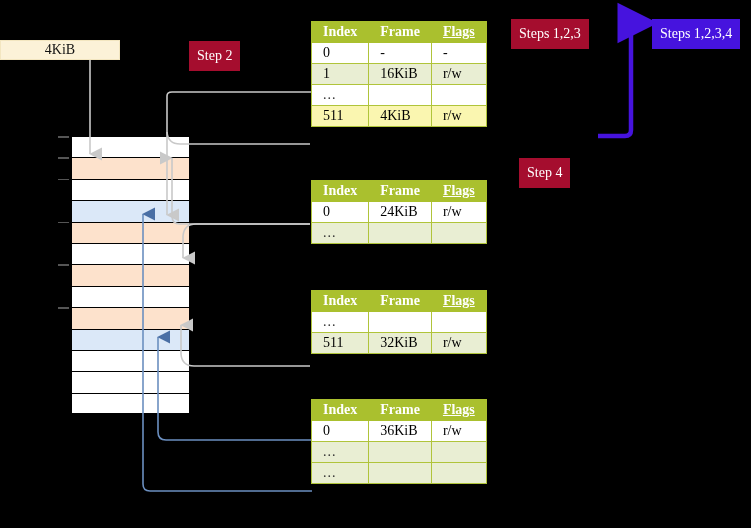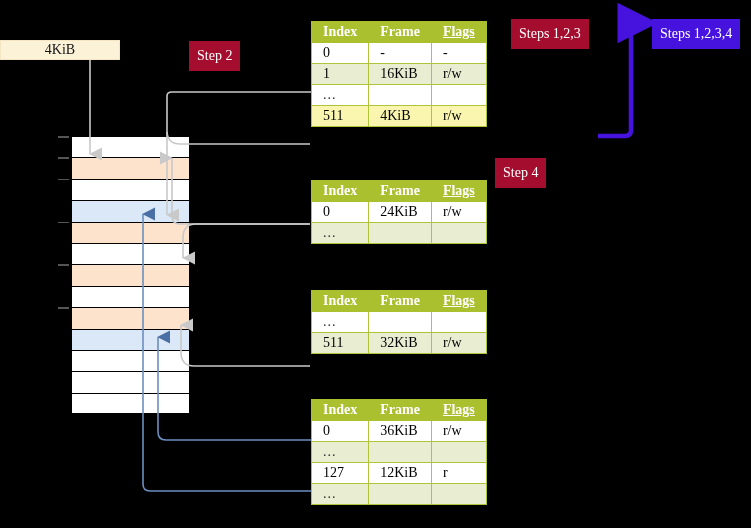--- a/index.html
+++ b/index.html
@@ -66,21 +66,21 @@
 
 <div class="abs" style="left:189px;top:41px;">
   <span class="badge badge-red">Step 2</span>
 </div>
 <div class="abs" style="left:511px;top:19px;">
   <span class="badge badge-red">Steps 1,2,3</span>
 </div>
 <div class="abs" style="left:652px;top:19px;font-family:Liberation Serif, serif;">
   <span class="badge badge-violet">Steps 1,2,3,4</span>
 </div>
-<div class="abs" style="left:495px;top:158px;text-align:center;">
+<div class="abs" style="left:519px;top:158px;text-align:center;">
   <span class="badge badge-red">Step 4</span>
 </div>
 
 <div class="abs memgrid" id="memgrid">
     <div class="memrow" style="top: 0px;"></div>
     <div class="tick" style="top: 0px;"></div>
     <div class="memrow orange" style="top: 21.4px;"></div>
     <div class="tick" style="top: 21.4px;"></div>
     <div class="memrow" style="top: 42.8px;"></div>
     <div class="tick" style="top: 42.8px;"></div>
@@ -219,24 +219,19 @@
       <tr>
         <td class="c0">0</td>
         <td class="c1">36KiB</td>
         <td class="c2">r/w</td>
       </tr>
       <tr class="alt">
         <td class="c0 ell">...</td>
         <td class="c1"></td>
         <td class="c2"></td>
       </tr>
-      <tr>
-        <td class="c0">127</td>
-        <td class="c1">12KiB</td>
-        <td class="c2">r</td>
-      </tr>
       <tr class="alt">
         <td class="c0 ell">...</td>
         <td class="c1"></td>
         <td class="c2"></td>
       </tr>
     </tbody>
   </table>
 
 </body></html>

